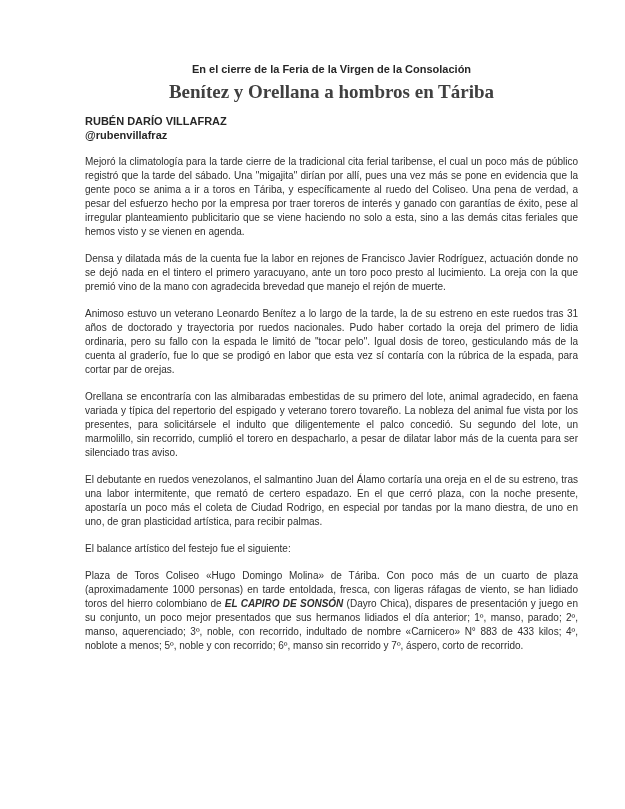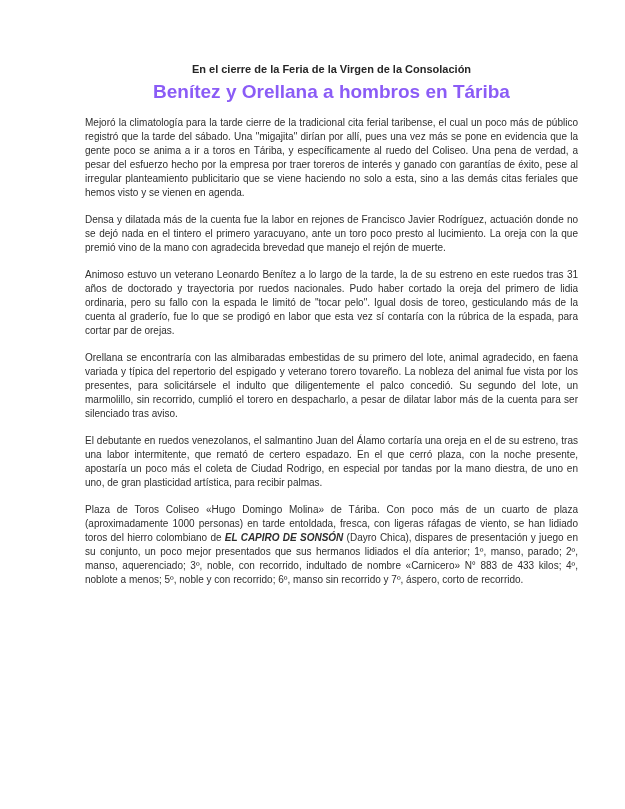--- a/index.html
+++ b/index.html
@@ -57,27 +57,32 @@
     font-style: italic;
   }
 </style>
 </head>
 <body>
 
 <div class="page">
 
   <div class="kicker">En el cierre de la Feria de la Virgen de la Consolación</div>
 
-  <h1 class="headline" style="color: #8b5cf6;">Benítez y Orellana a hombros en Táriba</h1>
+  <h1 class="headline" style="color: #404040; font-family: Liberation Serif, serif;">Benítez y Orellana a hombros en Táriba</h1>
 
+  <div class="byline">
+    <div>RUBÉN DARÍO VILLAFRAZ</div>
+    <div>@rubenvillafraz</div>
+  </div>
 
   <div class="article-body">
     <p>Mejoró la climatología para la tarde cierre de la tradicional cita ferial taribense, el cual un poco más de público registró que la tarde del sábado. Una "migajita" dirían por allí, pues una vez más se pone en evidencia que la gente poco se anima a ir a toros en Táriba, y específicamente al ruedo del Coliseo. Una pena de verdad, a pesar del esfuerzo hecho por la empresa por traer toreros de interés y ganado con garantías de éxito, pese al irregular planteamiento publicitario que se viene haciendo no solo a esta, sino a las demás citas feriales que hemos visto y se vienen en agenda.</p>
     <p>Densa y dilatada más de la cuenta fue la labor en rejones de Francisco Javier Rodríguez, actuación donde no se dejó nada en el tintero el primero yaracuyano, ante un toro poco presto al lucimiento. La oreja con la que premió vino de la mano con agradecida brevedad que manejo el rejón de muerte.</p>
     <p>Animoso estuvo un veterano Leonardo Benítez a lo largo de la tarde, la de su estreno en este ruedos tras 31 años de doctorado y trayectoria por ruedos nacionales. Pudo haber cortado la oreja del primero de lidia ordinaria, pero su fallo con la espada le limitó de "tocar pelo". Igual dosis de toreo, gesticulando más de la cuenta al graderío, fue lo que se prodigó en labor que esta vez sí contaría con la rúbrica de la espada, para cortar par de orejas.</p>
     <p>Orellana se encontraría con las almibaradas embestidas de su primero del lote, animal agradecido, en faena variada y típica del repertorio del espigado y veterano torero tovareño. La nobleza del animal fue vista por los presentes, para solicitársele el indulto que diligentemente el palco concedió. Su segundo del lote, un marmolillo, sin recorrido, cumplió el torero en despacharlo, a pesar de dilatar labor más de la cuenta para ser silenciado tras aviso.</p>
     <p>El debutante en ruedos venezolanos, el salmantino Juan del Álamo cortaría una oreja en el de su estreno, tras una labor intermitente, que remató de certero espadazo. En el que cerró plaza, con la noche presente, apostaría un poco más el coleta de Ciudad Rodrigo, en especial por tandas por la mano diestra, de uno en uno, de gran plasticidad artística, para recibir palmas.</p>
+    <p>El balance artístico del festejo fue el siguiente:</p>
     <p>
       <span>Plaza de Toros Coliseo «Hugo Domingo Molina» de Táriba. Con poco más de un cuarto de plaza (aproximadamente 1000 personas) en tarde entoldada, fresca, con ligeras ráfagas de viento, se han lidiado toros del hierro colombiano de </span><strong>EL CAPIRO DE SONSÓN</strong><span> (Dayro Chica), dispares de presentación y juego en su conjunto, un poco mejor presentados que sus hermanos lidiados el día anterior; 1º, manso, parado; 2º, manso, aquerenciado; 3º, noble, con recorrido, indultado de nombre «Carnicero» N° 883 de 433 kilos; 4º, noblote a menos; 5º, noble y con recorrido; 6º, manso sin recorrido y 7º, áspero, corto de recorrido.</span>
     </p>
   </div>
 
 </div>
 
 </body></html>

